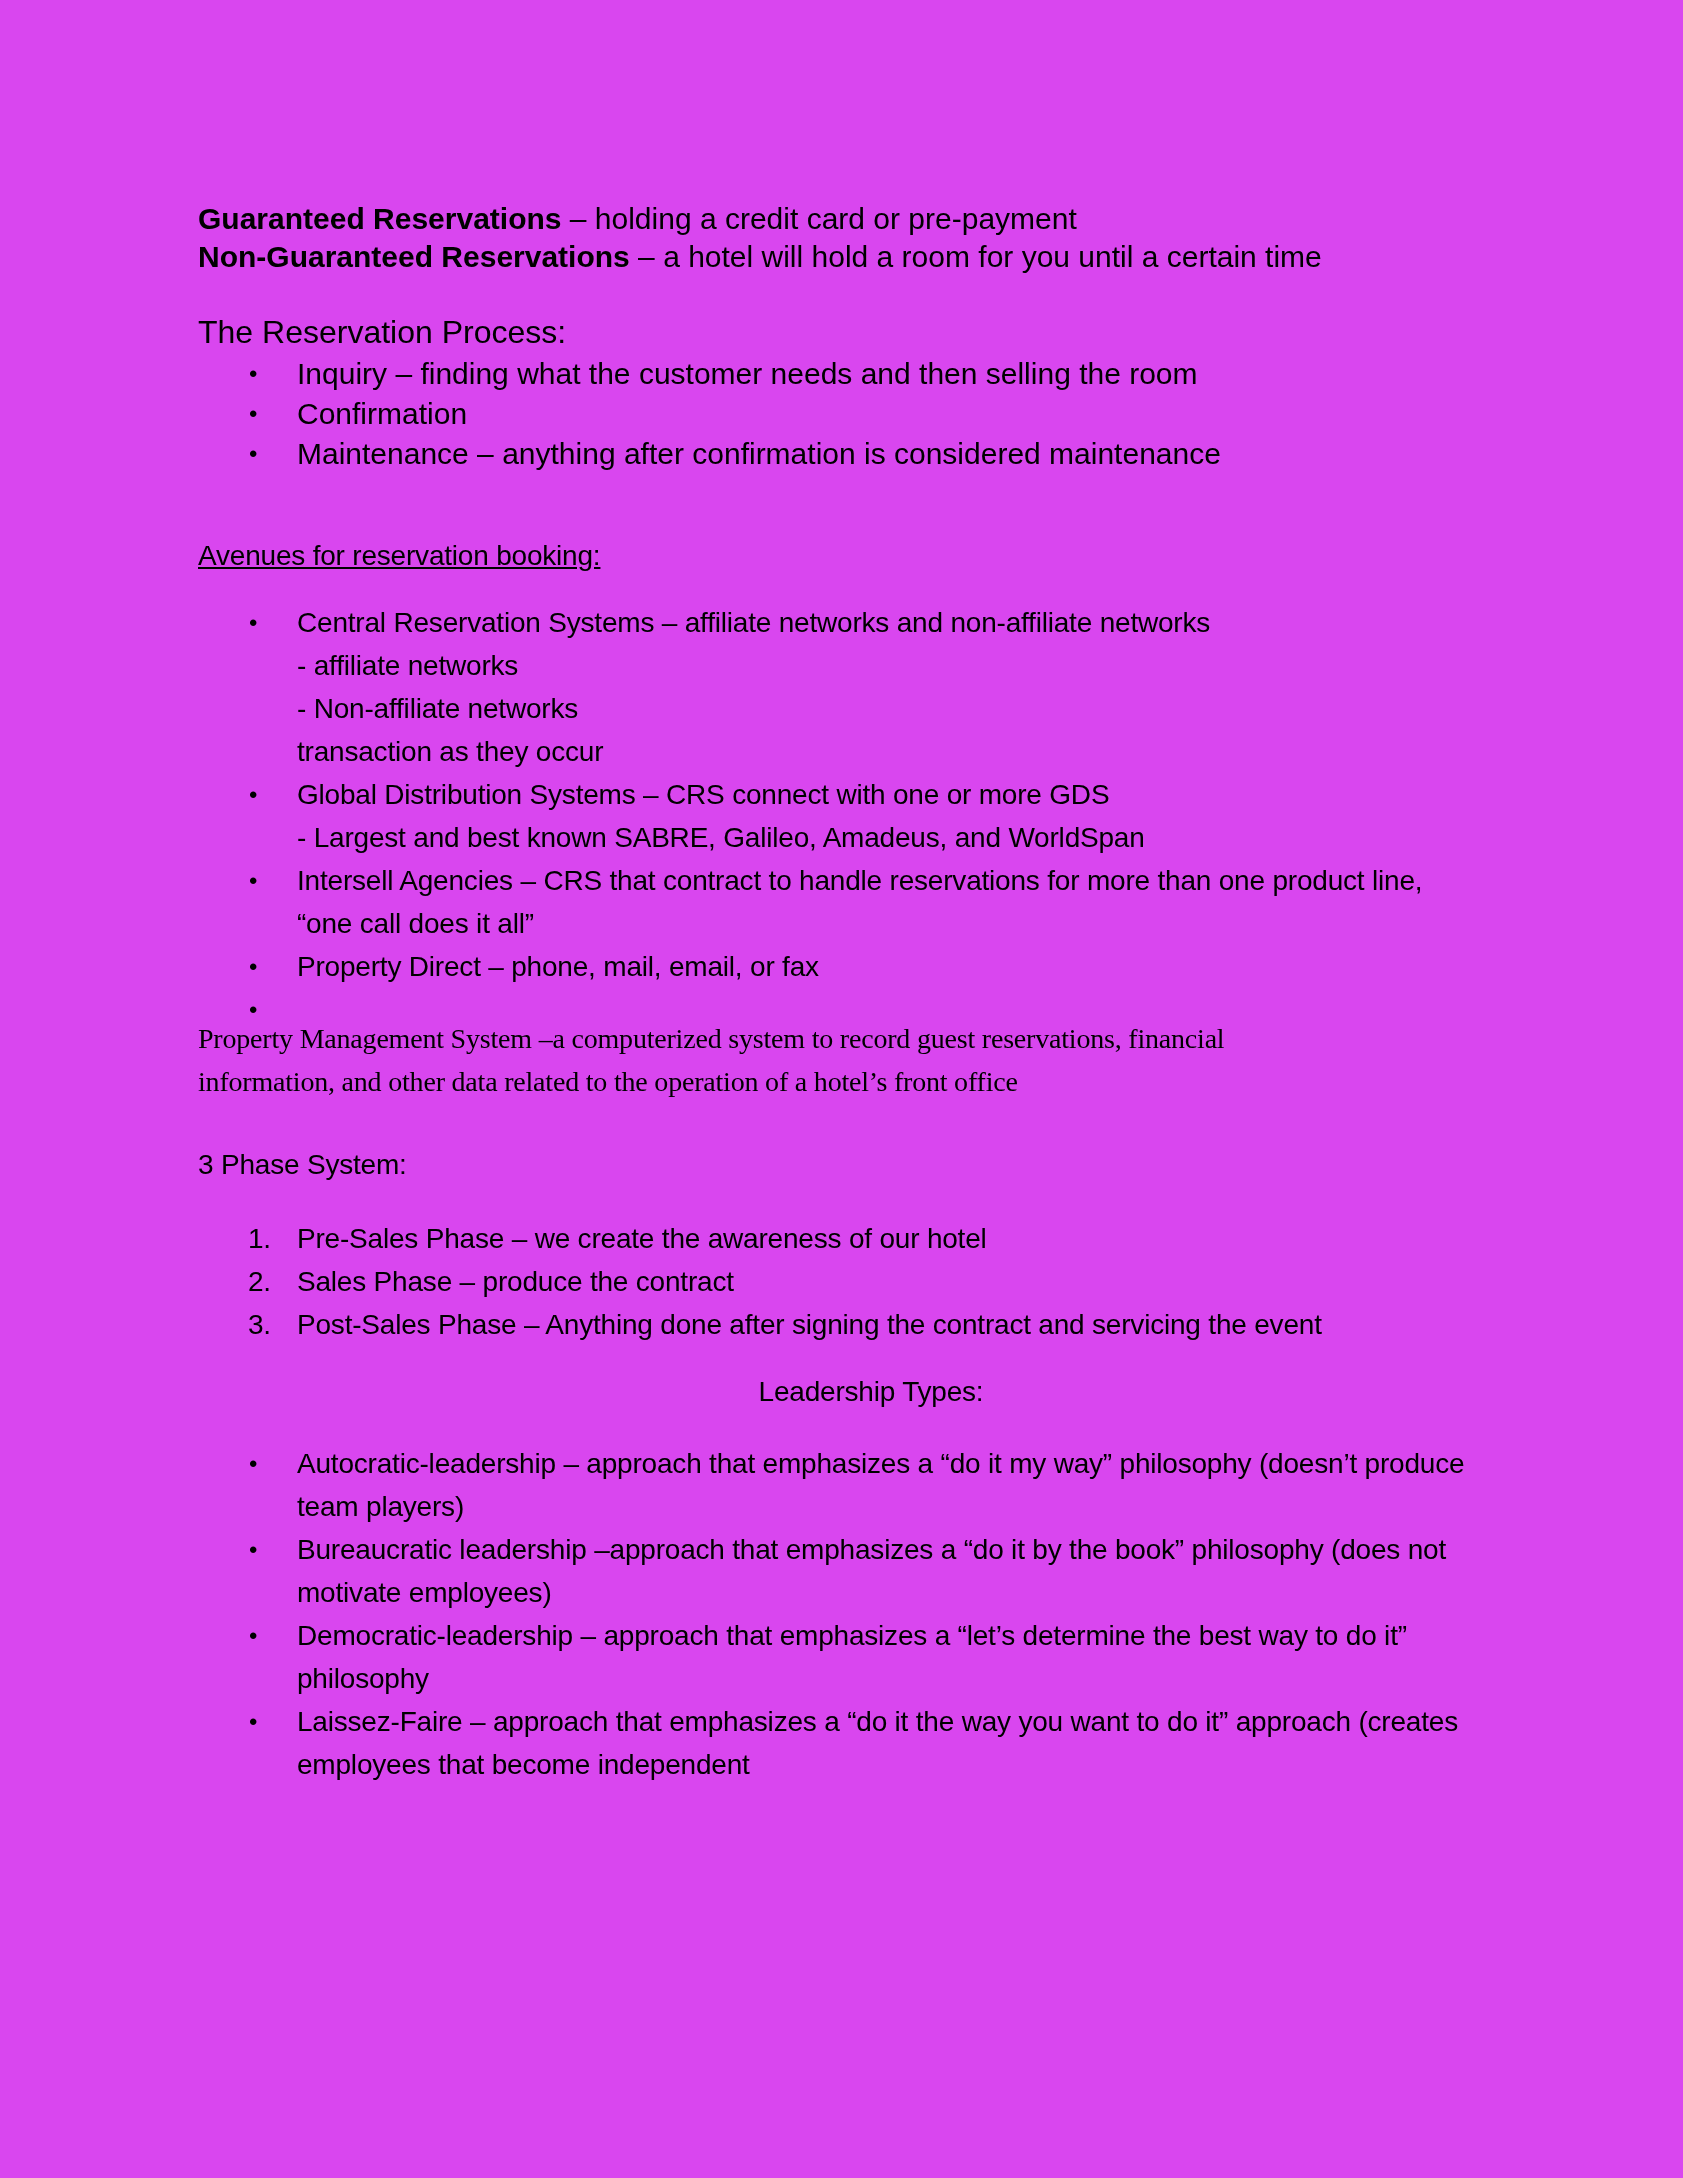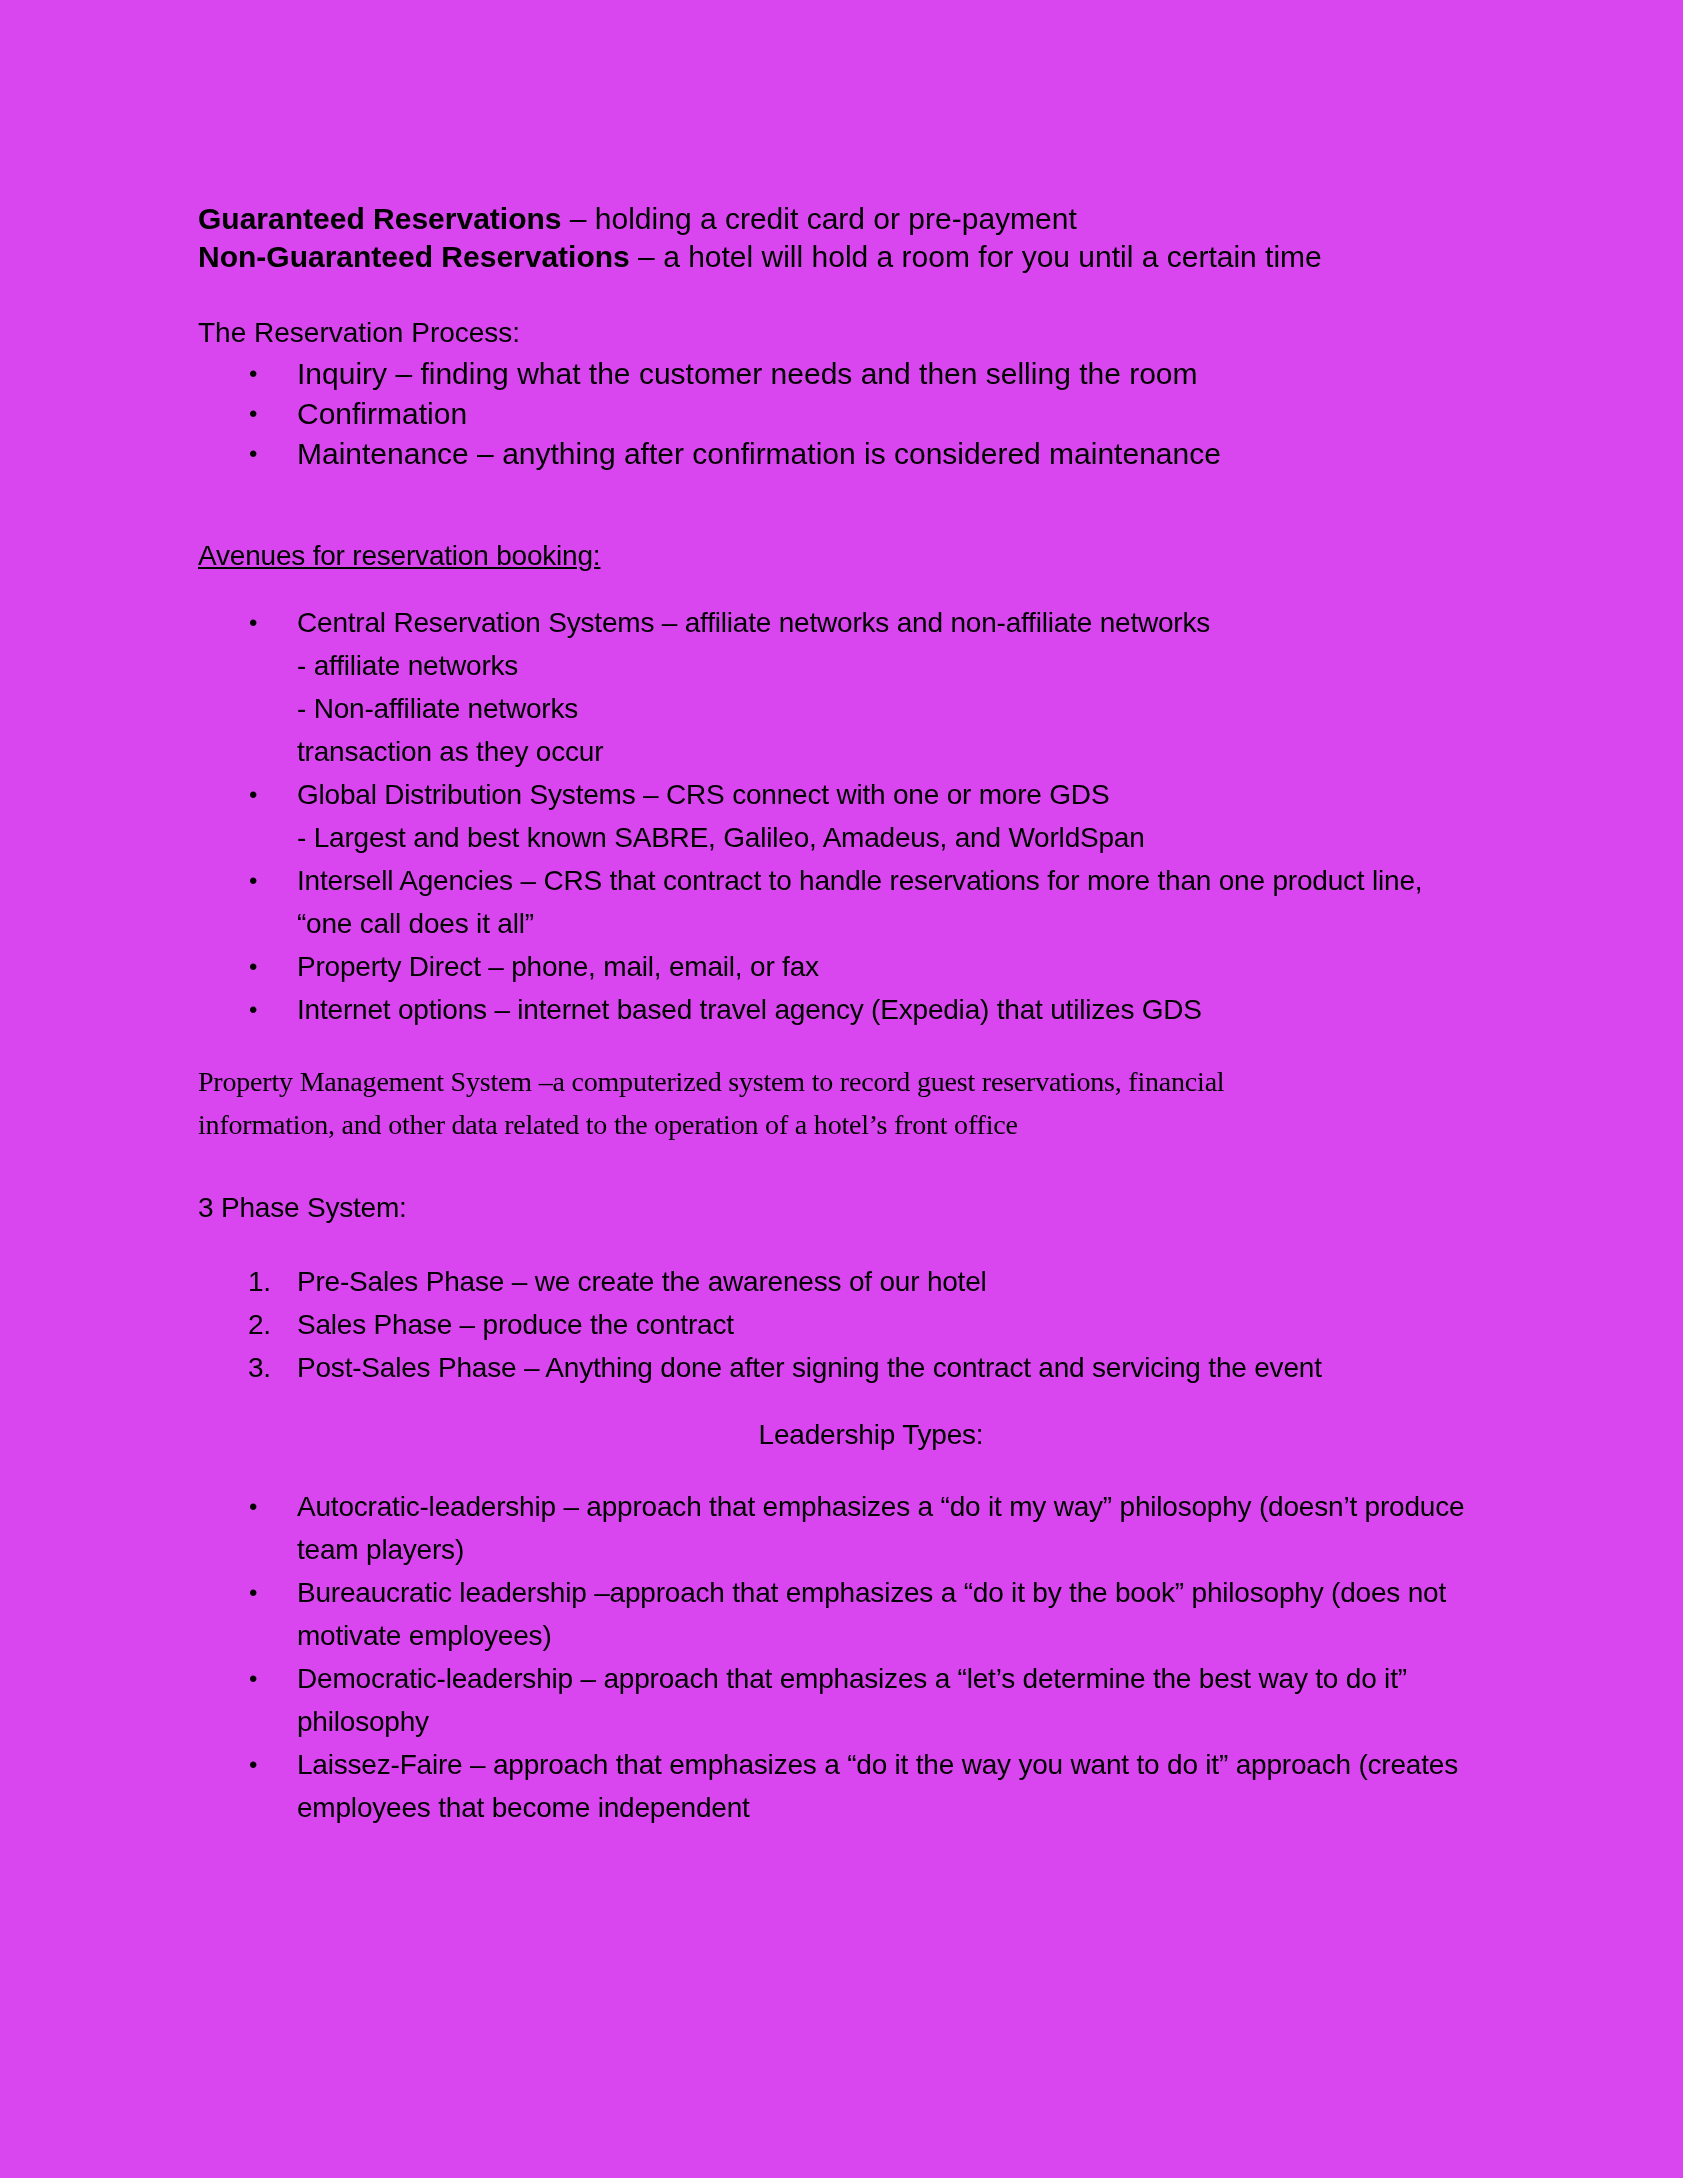--- a/index.html
+++ b/index.html
@@ -9,21 +9,21 @@
     background:#d946ef;
     font-family:"Liberation Sans", sans-serif;
     color:#000000;
     overflow:hidden;
   }
   .content { position:absolute; left:198px; top:200px; width:1346px; }
 
   
   .s1 { font-size:30px; line-height:38px; }
   .s1-list .li { line-height:40px; }
-  .h-s1 { font-size:28px; line-height:43px; margin-top:35px; }
+  .h-s1 { font-size:32px; line-height:43px; margin-top:35px; }
 
   
   .s2 { font-size:28px; line-height:43px; letter-spacing:-0.2px; }
   .h-s2 { margin-top:40px; }
 
   .line, .li { white-space:nowrap; }
   .b { font-weight:bold; }
 
   .li { position:relative; padding-left:99px; }
   .marker {
@@ -64,21 +64,21 @@
       <div class="li"><span>- Non-affiliate networks</span></div>
       <div class="li"><span>transaction as they occur</span></div>
 
       <div class="li"><span class="marker">•</span><span>Global Distribution Systems – CRS connect with one or more GDS</span></div>
       <div class="li"><span>- Largest and best known SABRE, Galileo, Amadeus, and WorldSpan</span></div>
 
       <div class="li"><span class="marker">•</span><span>Intersell Agencies – CRS that contract to handle reservations for more than one product line,</span></div>
       <div class="li"><span>“one call does it all”</span></div>
 
       <div class="li"><span class="marker">•</span><span>Property Direct – phone, mail, email, or fax</span></div>
-      <div class="li"><span class="marker">•</span><span>Internet options – internet based travel agency (Expedia) that utilizes GDS</span></div>
+      <div class="li"><span class="marker">•</span></div>
     </div>
 
     <div class="s2 pms-par">
       <div class="line">Property Management System –a computerized system to record guest reservations, financial</div>
       <div class="line">information, and other data related to the operation of a hotel’s front office</div>
     </div>
 
     <div class="s2 h-s2 line">3 Phase System:</div>
     <div class="s2 phase-list">
       <div class="li"><span class="num">1.</span><span>Pre-Sales Phase – we create the awareness of our hotel</span></div>

